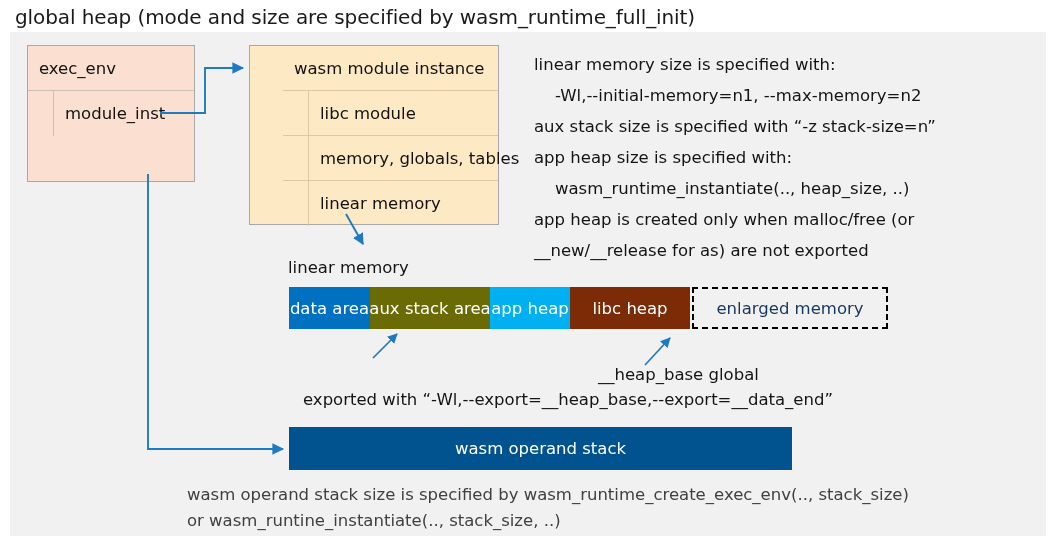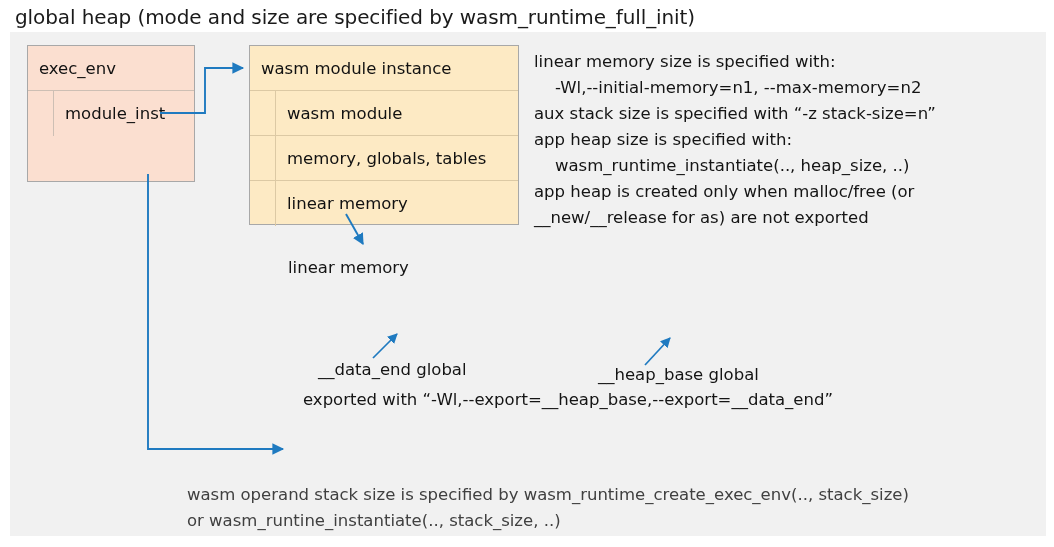--- a/index.html
+++ b/index.html
@@ -73,34 +73,35 @@
     left: 27px; top: 45px; width: 168px; height: 137px;
     background: #fbdfd0;
   }
   #exec-env-box .row.head { height: 45px; }
   #exec-env-box .row.r1 { height: 45px; }
   #exec-env-box .row.r2 { height: 45px; }
   #exec-env-box .row .gutter { border-right-color: #cdbfb4; }
   #exec-env-box .row { border-bottom-color: #cdbfb4; }
 
   #module-inst-box {
-    left: 249px; top: 45px; width: 270px; height: 180px;
+    left: 249px; top: 45px; width: 250px; height: 180px;
     background: #fdeac4;
+    padding-left: 33px;
   }
   #module-inst-box .row { height: 45px; }
   #module-inst-box .row .gutter { border-right-color: #dcc9a4; }
   #module-inst-box .row { border-bottom-color: #dcc9a4; }
 
   
   .rtext {
     position: absolute;
     left: 534px;
     top: 49px;
     font-size: 16.5px;
-    line-height: 26px;
+    line-height: 31px;
     color: #141414;
     white-space: pre;
   }
 
   
   .lm-label {
     position: absolute;
     left: 288px;
     top: 258px;
     font-size: 16.5px;
@@ -193,21 +194,21 @@
     </div>
   </div>
 
   <div class="structbox" id="module-inst-box" style="background: rgb(253, 234, 196);">
     <div class="row head">
 
       <div class="cell">wasm module instance</div>
     </div>
     <div class="row">
       <div class="gutter"></div>
-      <div class="cell">wasm module</div>
+      <div class="cell">libc module</div>
     </div>
     <div class="row">
       <div class="gutter"></div>
       <div class="cell">memory, globals, tables</div>
     </div>
     <div class="row">
       <div class="gutter"></div>
       <div class="cell">linear memory</div>
     </div>
   </div>
@@ -215,25 +216,44 @@
   <div class="rtext">linear memory size is specified with:
     -Wl,--initial-memory=n1, --max-memory=n2
 aux stack size is specified with “-z stack-size=n”
 app heap size is specified with:
     wasm_runtime_instantiate(.., heap_size, ..)
 app heap is created only when malloc/free (or
 __new/__release for as) are not exported</div>
 
   <div class="lm-label">linear memory</div>
 
-
-  <div class="ann" id="ann-data-end">__data_end global</div>
+  <div class="membar" id="membar">
+    <div class="seg" style="width: 81px; background: rgb(0, 112, 192);">
+      <span>data area</span>
+    </div>
+    <div class="seg" style="width: 120px; background: rgb(107, 107, 6);">
+      <span>aux stack area</span>
+    </div>
+    <div class="seg" style="width: 80px; background: rgb(0, 176, 240);">
+      <span>app heap</span>
+    </div>
+    <div class="seg" style="width: 120px; background: rgb(123, 43, 6);">
+      <span>libc heap</span>
+    </div>
+    <div class="seg enlarged" style="width: 196px; color: rgb(23, 54, 93);">
+      <span>enlarged memory</span>
+    </div>
+  </div>
+
   <div class="ann" id="ann-heap-base">__heap_base global</div>
   <div class="ann" id="ann-export">exported with “-Wl,--export=__heap_base,--export=__data_end”</div>
 
+  <div id="operand-stack" style="background: rgb(0, 83, 143);">
+    <span>wasm operand stack</span>
+  </div>
 
   <div id="bottom-note">wasm operand stack size is specified by wasm_runtime_create_exec_env(.., stack_size)
 or wasm_runtine_instantiate(.., stack_size, ..)</div>
 
   <svg class="overlay" viewBox="0 0 1054 547">
     <defs>
       <marker id="ah" markerWidth="7" markerHeight="7" refX="5.6" refY="3" orient="auto">
         <path d="M0,0 L6.2,3 L0,6 z" fill="#1f7ac0"></path>
       </marker>
       <marker id="ah-sm" markerWidth="7" markerHeight="7" refX="5.4" refY="3" orient="auto">

